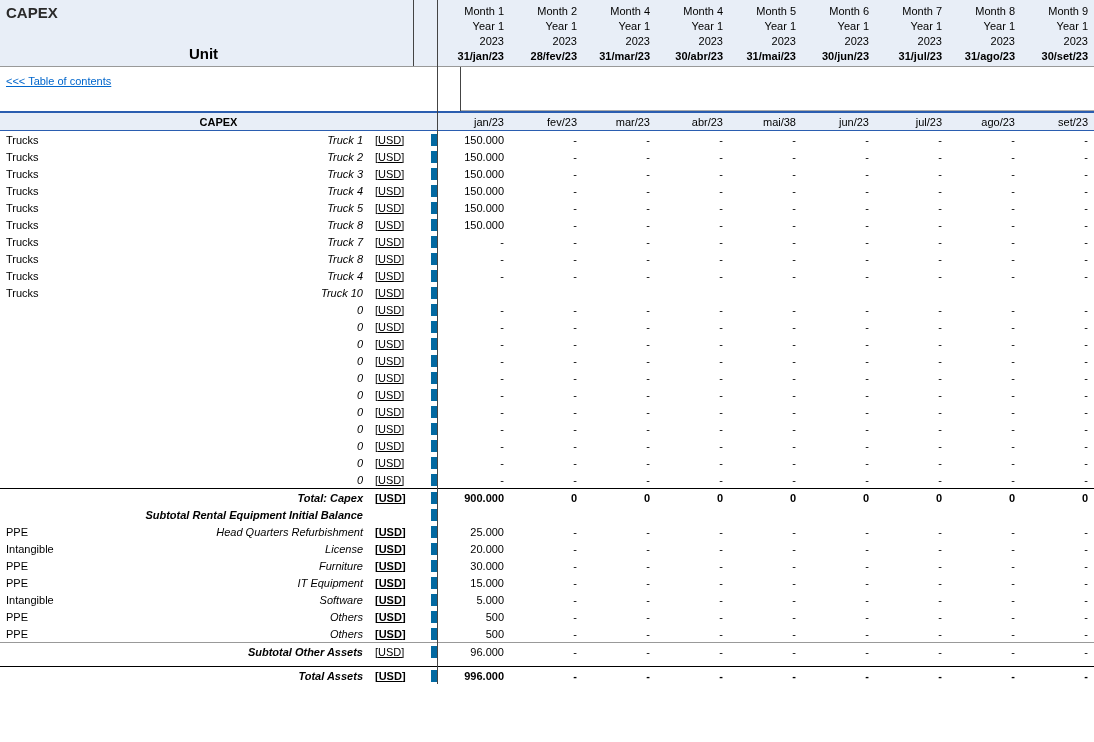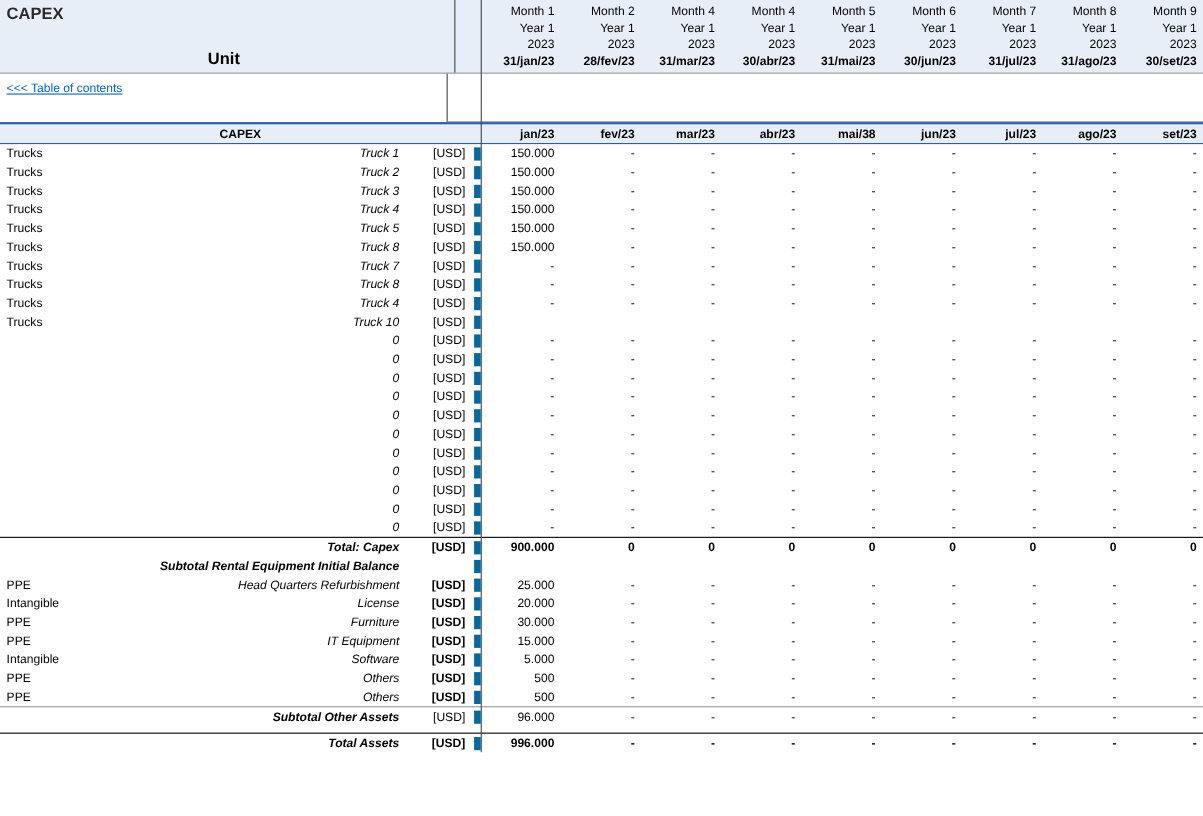--- a/index.html
+++ b/index.html
@@ -77,22 +77,22 @@
     padding-left: 6px;
   }
   .col-desc {
     flex: 1;
     text-align: right;
     padding-right: 12px;
     font-style: italic;
   }
   .col-unit {
     width: 48px;
-    text-align: right;
     padding-right: 8px;
+    text-decoration: underline;
   }
   .data-cols {
     display: flex;
     flex: 1;
   }
   .dcol {
     width: 73px;
     text-align: right;
     padding-right: 6px;
     box-sizing: border-box;
@@ -102,21 +102,21 @@
     font-weight: bold;
     border-top: 2px solid #2a5db0;
     border-bottom: 1px solid #2a5db0;
   }
   .section-header .col-cat {
     text-align: center;
     width: 437px;
     padding-left: 0;
   }
   .section-header .dcol {
-    font-weight: bold;
+    font-weight: normal;
     text-align: right;
   }
   .row-total {
     font-weight: bold;
     border-top: 1px solid #000;
   }
   .row-subtotal-label {
     font-weight: bold;
   }
   .row-subtotal-other {
@@ -202,21 +202,21 @@
         <div class="hcol">
           <div>Month 9</div>
           <div>Year 1</div>
           <div>2023</div>
           <div class="date-line">30/set/23</div>
         </div>
       </div>
   </div>
 
   <div style="display:flex;">
-    <div class="toc-link" style="width:407px; box-sizing:border-box; border-right:1px solid #444;">
+    <div class="toc-link" style="width:461px; box-sizing:border-box; border-right:1px solid #444;">
       <a href="#">&lt;&lt;&lt; Table of contents</a>
     </div>
     <div style="flex:1; border-bottom:1px solid #aaa;"></div>
   </div>
 
   <div class="row section-header">
     <div class="col-cat">CAPEX</div>
     <div class="data-cols" id="short-month-cols">
         <div class="dcol">jan/23</div>
         <div class="dcol">fev/23</div>

